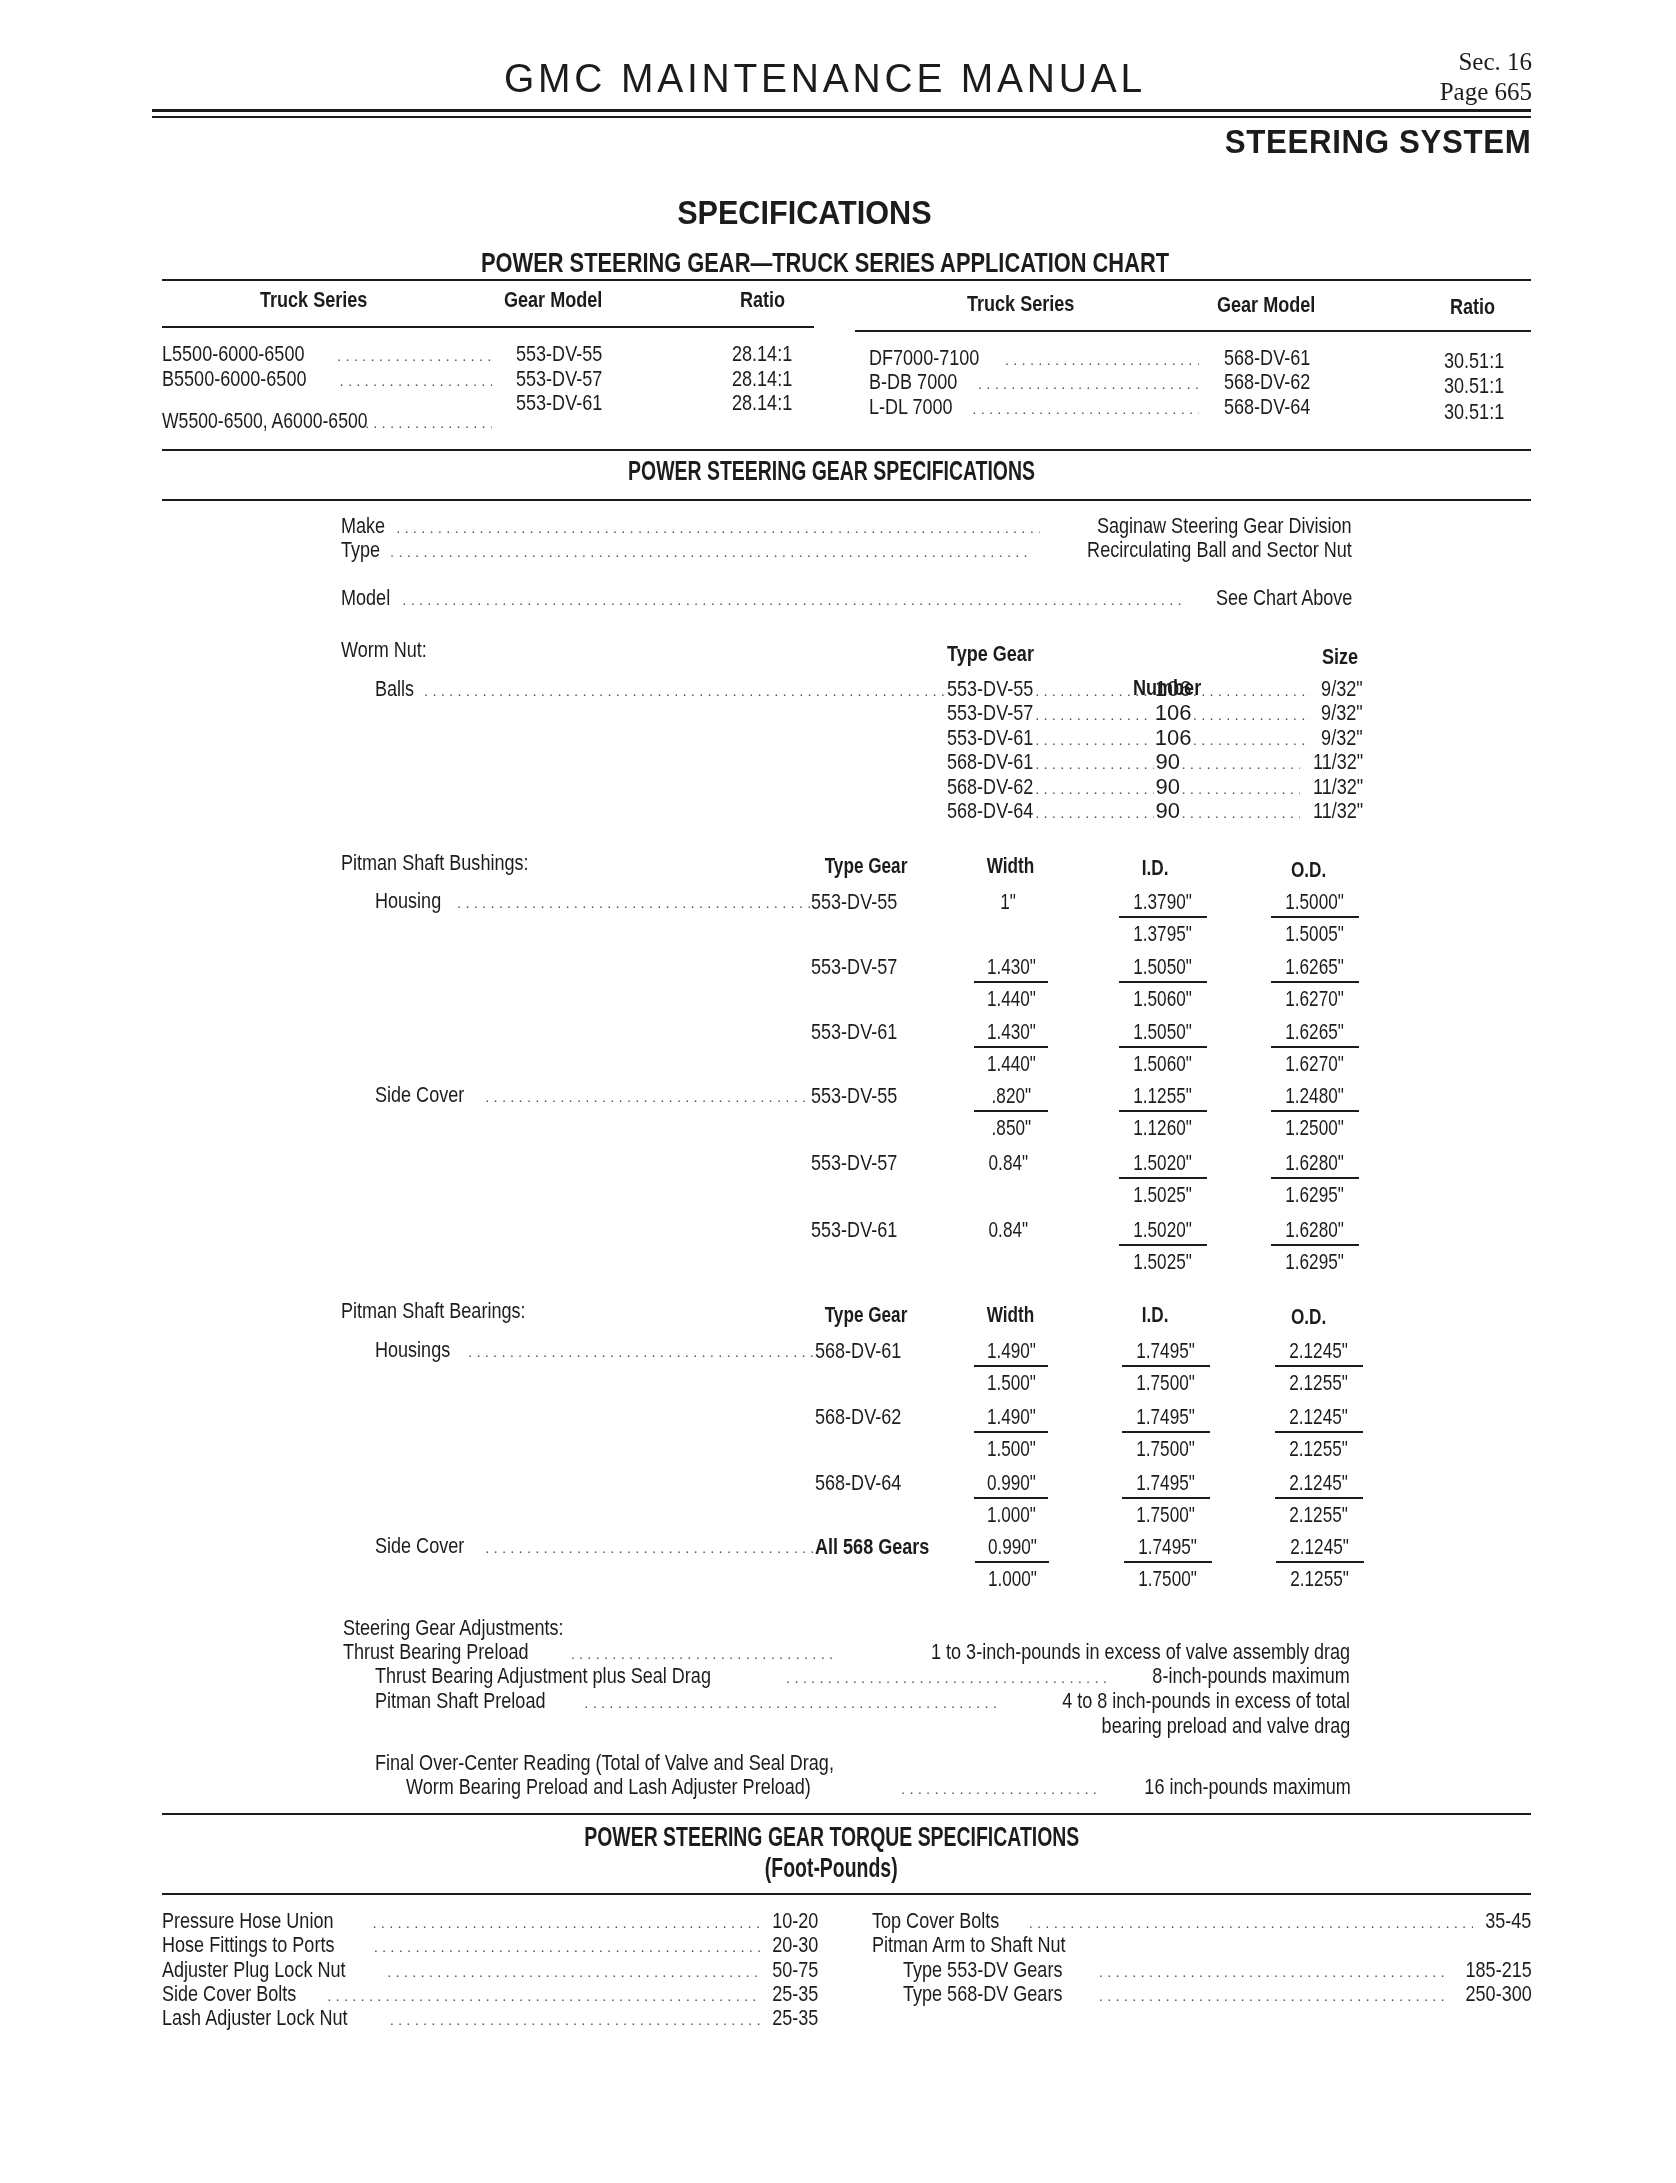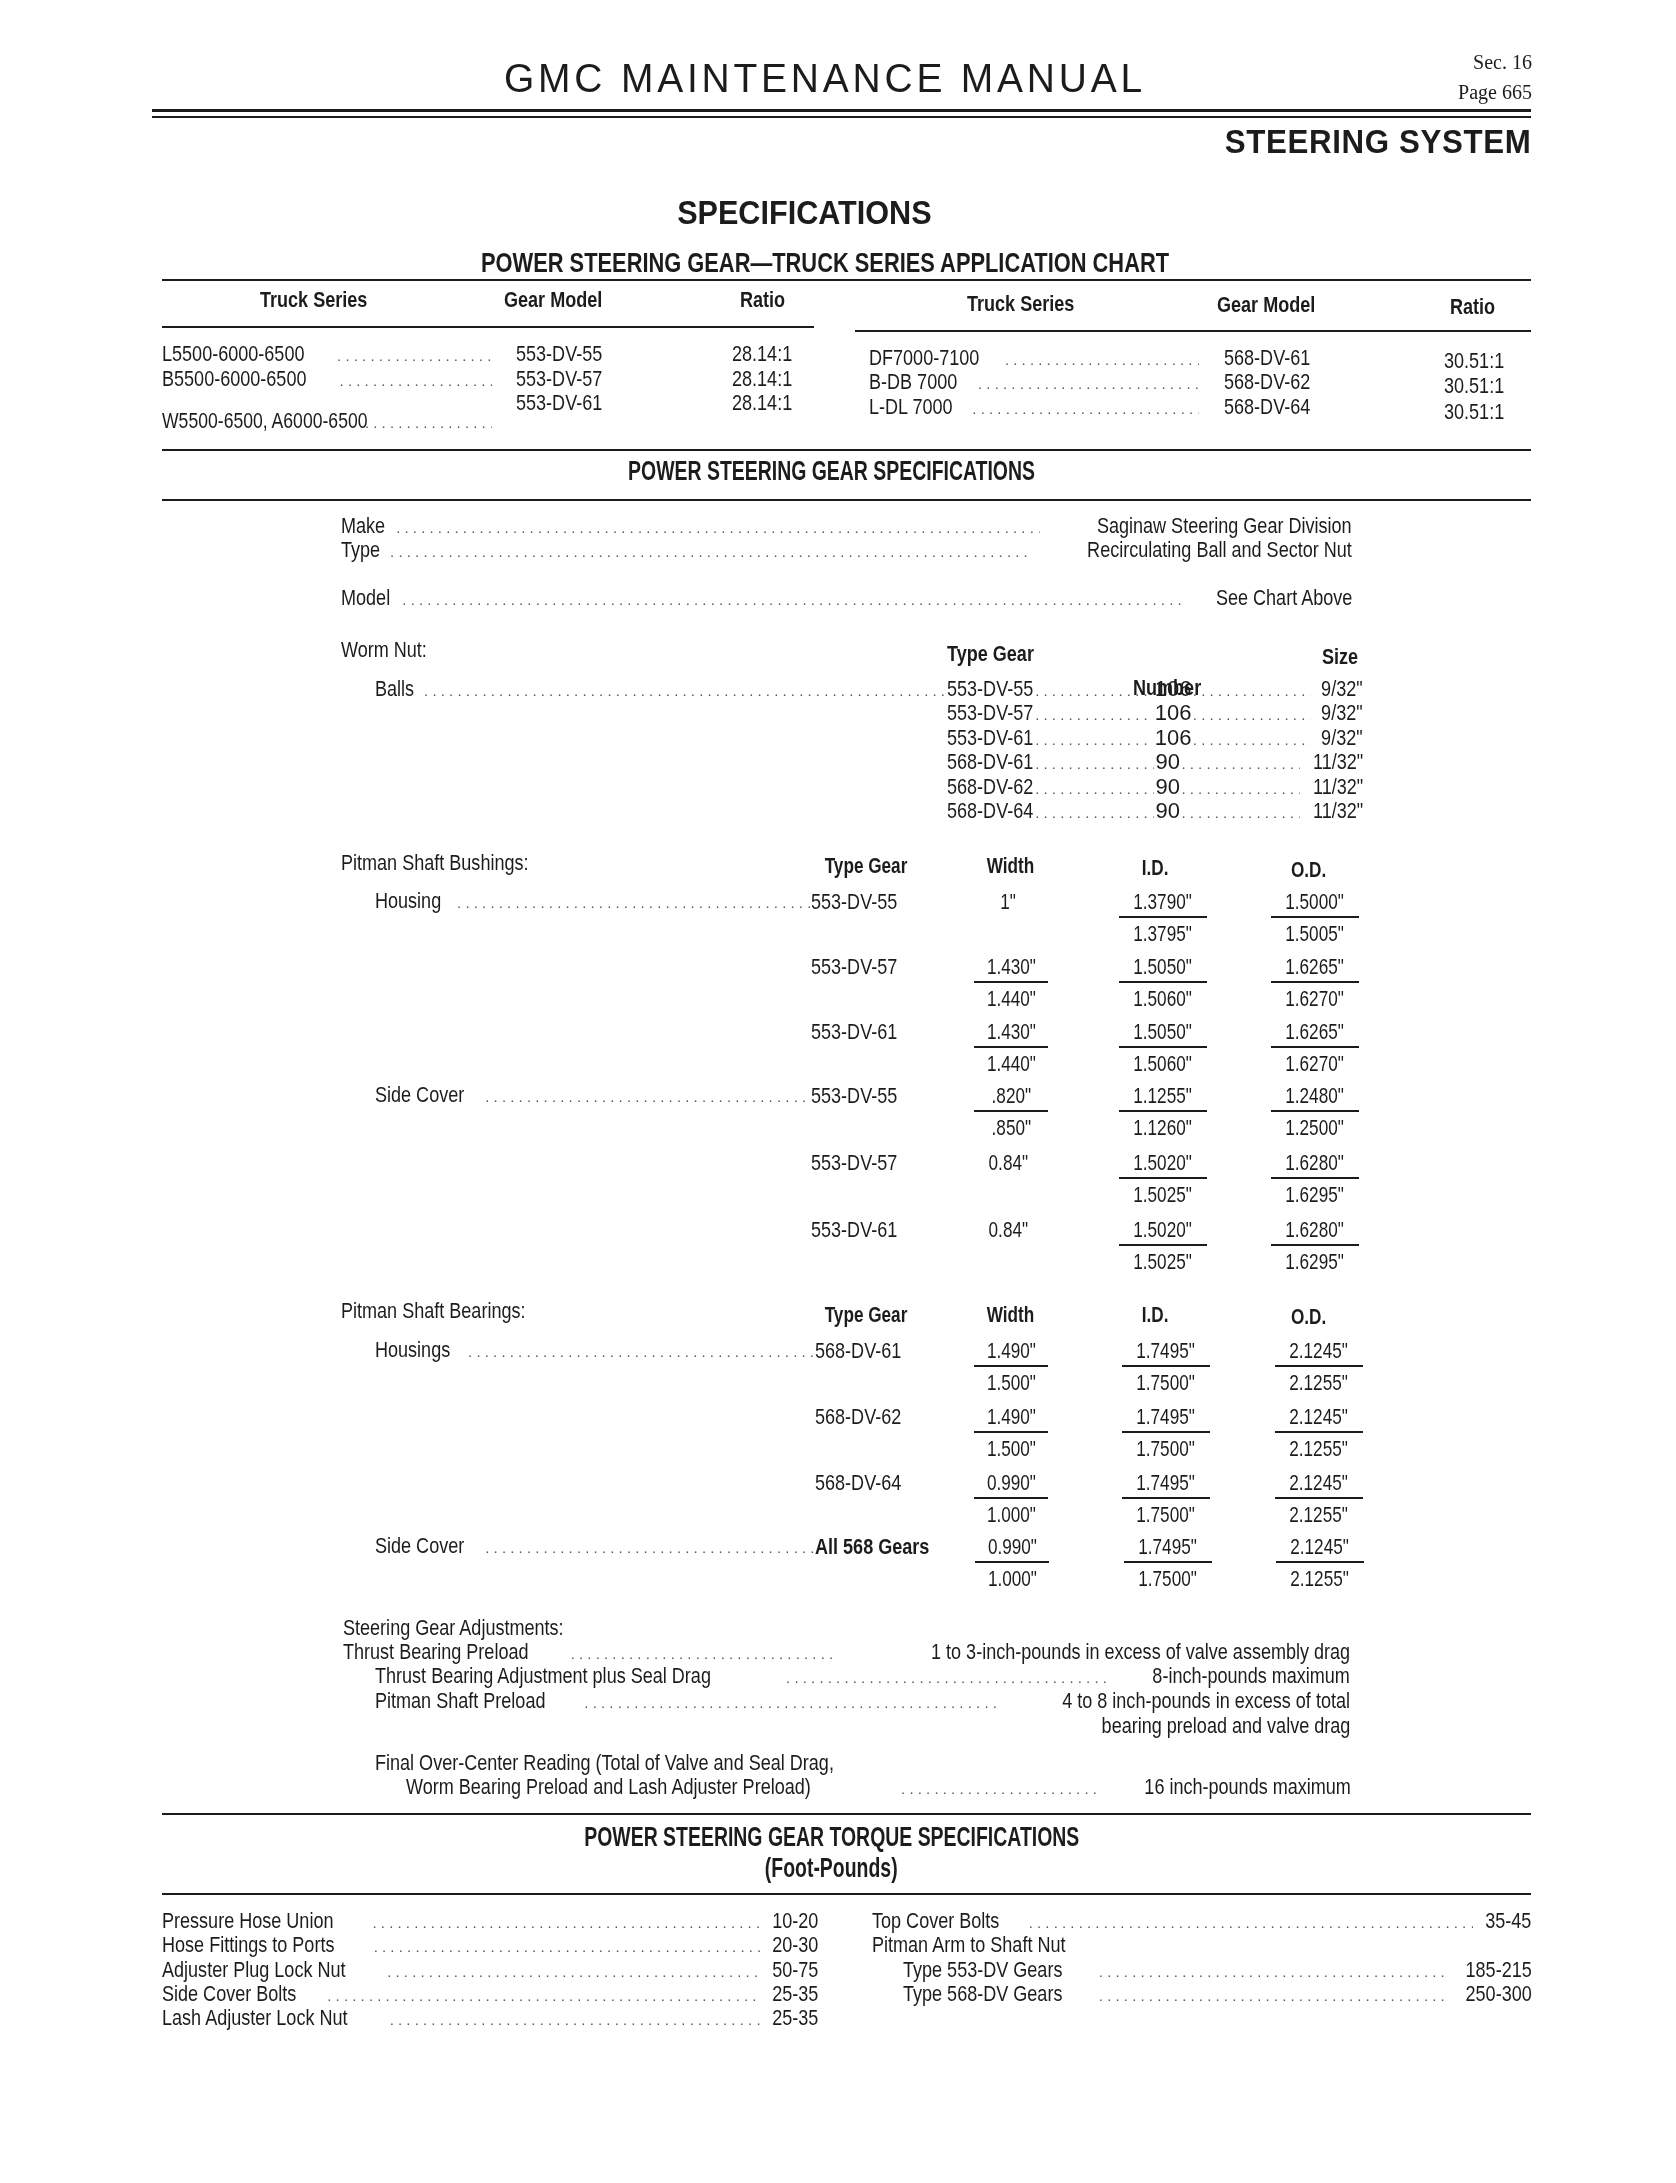--- a/index.html
+++ b/index.html
@@ -3,21 +3,21 @@
 <meta charset="utf-8">
 <style>
   html, body { margin:0; padding:0; background:#ffffff; }
   body { width:1677px; height:2183px; position:relative; overflow:hidden; color:#1c1c1c;
          font-family:"Liberation Sans", "DejaVu Sans", sans-serif; }
   .abs { position:absolute; }
   .rule { position:absolute; background:#1c1c1c; }
 
   
   .hdr-title { left:504px; top:55px; font-weight:normal; font-size:41px; letter-spacing:4px; white-space:nowrap; }
-  .sec-info { right:145px; top:47px; text-align:right; font-family:"Liberation Serif", serif; font-size:20px; line-height:30px; }
+  .sec-info { right:145px; top:47px; text-align:right; font-family:"Liberation Serif", serif; font-size:25px; line-height:30px; }
   .sys-title { right:145px; top:122px; font-weight:bold; font-size:34px; letter-spacing:0.7px; white-space:nowrap; }
 
   .center-title { left:0; width:1677px; text-align:center; font-weight:bold; white-space:nowrap; }
   .narrow { display:inline-block; transform:scaleX(0.78); transform-origin:center; }
   .narrow-l { display:inline-block; transform:scaleX(0.82); transform-origin:left center; white-space:nowrap; }
   .narrow-r { display:inline-block; transform:scaleX(0.82); transform-origin:right center; white-space:nowrap; }
 
   
   .t { font-size:22px; line-height:26px; white-space:nowrap; }
   .th { font-size:22px; font-weight:bold; white-space:nowrap; }

